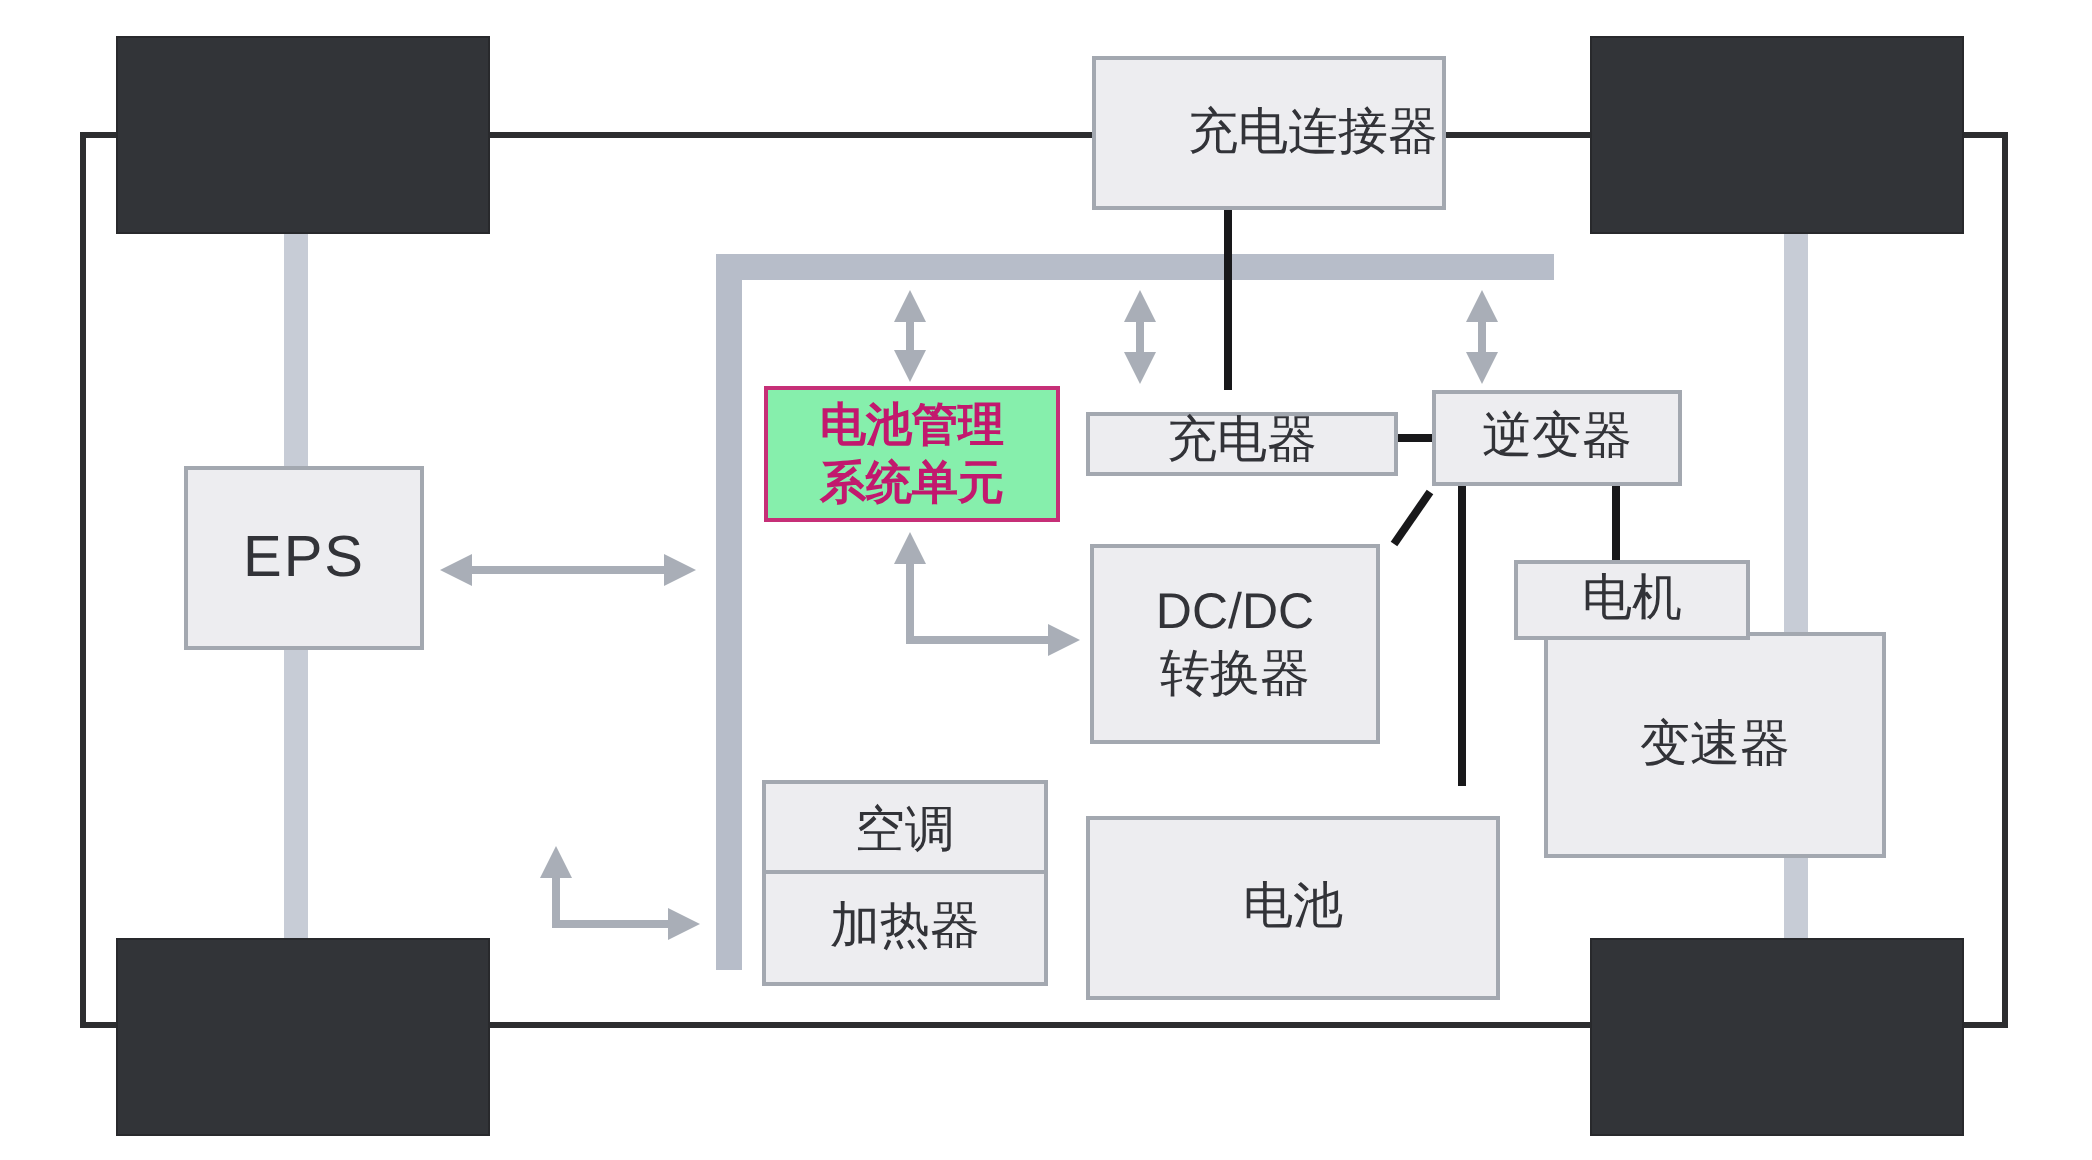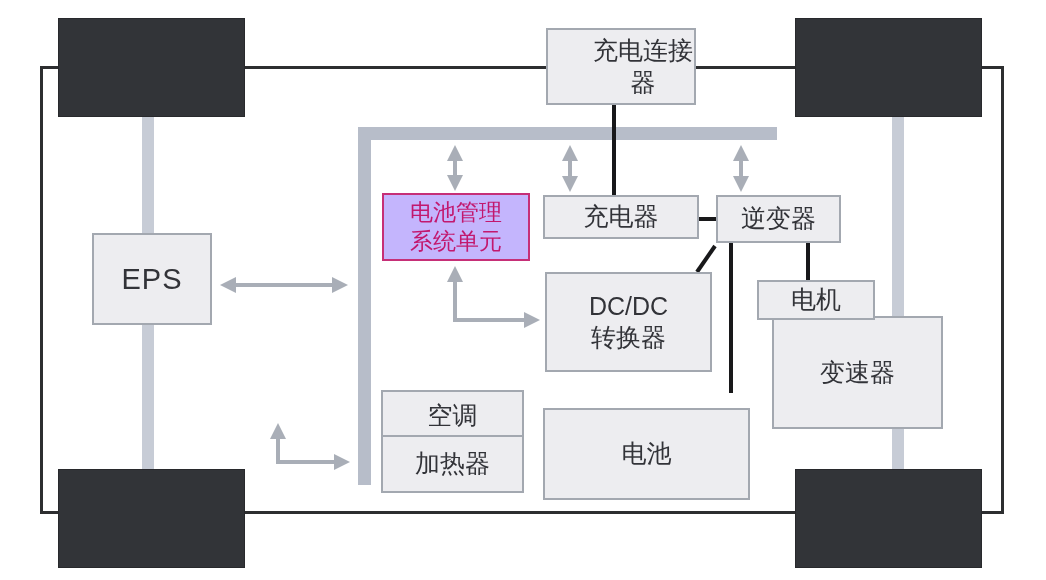--- a/index.html
+++ b/index.html
@@ -14,21 +14,21 @@
   .axle{position:absolute;width:12px;background:#c7ccd6;z-index:1;}
   .bus{position:absolute;background:#b7bdc9;z-index:2;}
   .wheel{position:absolute;width:187px;height:99px;background:#323438;border:1px solid #28292c;box-sizing:border-box;z-index:5;}
   svg.wires{position:absolute;left:0;top:0;z-index:3;}
   .node{
     position:absolute;display:flex;align-items:center;justify-content:center;
     background:#ededf0;border:2px solid #a3a8b0;color:#323338;
     font-size:25px;font-weight:500;text-align:center;z-index:4;box-sizing:border-box;
   }
   .node span{white-space:pre-line;line-height:1.25;}
-  .node.pink{background:#c4b5fd;border-color:#c62f77;color:#c2186e;font-weight:400;}
+  .node.pink{background:#86efac;border-color:#c62f77;color:#c2186e;font-weight:700;}
   .node.eps{font-size:29px;font-weight:400;letter-spacing:1px;}
   .node.bms{font-size:23px;}
   .node.evecu{font-size:26px;}
 </style>
 </head>
 <body>
 
 <div class="stage">
 
   <div class="body-outline"></div>
@@ -66,43 +66,43 @@
       <polygon points="570,192 562,176 578,176"></polygon>
       <polygon points="741,145 733,161 749,161"></polygon>
       <polygon points="741,192 733,176 749,176"></polygon>
       <polygon points="455,266 447,282 463,282"></polygon>
       <polygon points="540,320 524,312 524,328"></polygon>
       <polygon points="278,423 270,439 286,439"></polygon>
       <polygon points="350,462 334,454 334,470"></polygon>
     </g>
   </svg>
 
-  <div class="node" style="left:546px;top:28px;width:150px;height:77px;padding-left:44px;">
+  <div class="node" style="left:546px;top:28px;width:177px;height:77px;padding-left:44px;">
     <span>充电连接器</span>
   </div>
 
   <div class="node eps" style="left:92px;top:233px;width:120px;height:92px;">
     <span>EPS</span>
   </div>
 
   <div class="node pink bms" style="left:382px;top:193px;width:148px;height:68px;">
     <span>电池管理
 系统单元</span>
   </div>
 
 
-  <div class="node" style="left:543px;top:195px;width:156px;height:44px;">
+  <div class="node" style="left:543px;top:206px;width:156px;height:32px;align-items:flex-end;">
     <span>充电器</span>
   </div>
 
   <div class="node" style="left:716px;top:195px;width:125px;height:48px;">
     <span>逆变器</span>
   </div>
 
-  <div class="node" style="left:545px;top:272px;width:167px;height:100px;">
+  <div class="node" style="left:545px;top:272px;width:145px;height:100px;">
     <span>DC/DC
 转换器</span>
   </div>
 
   <div class="node" style="left:381px;top:390px;width:143px;height:52px;">
     <span>空调</span>
   </div>
 
   <div class="node" style="left:381px;top:435px;width:143px;height:58px;">
     <span>加热器</span>

